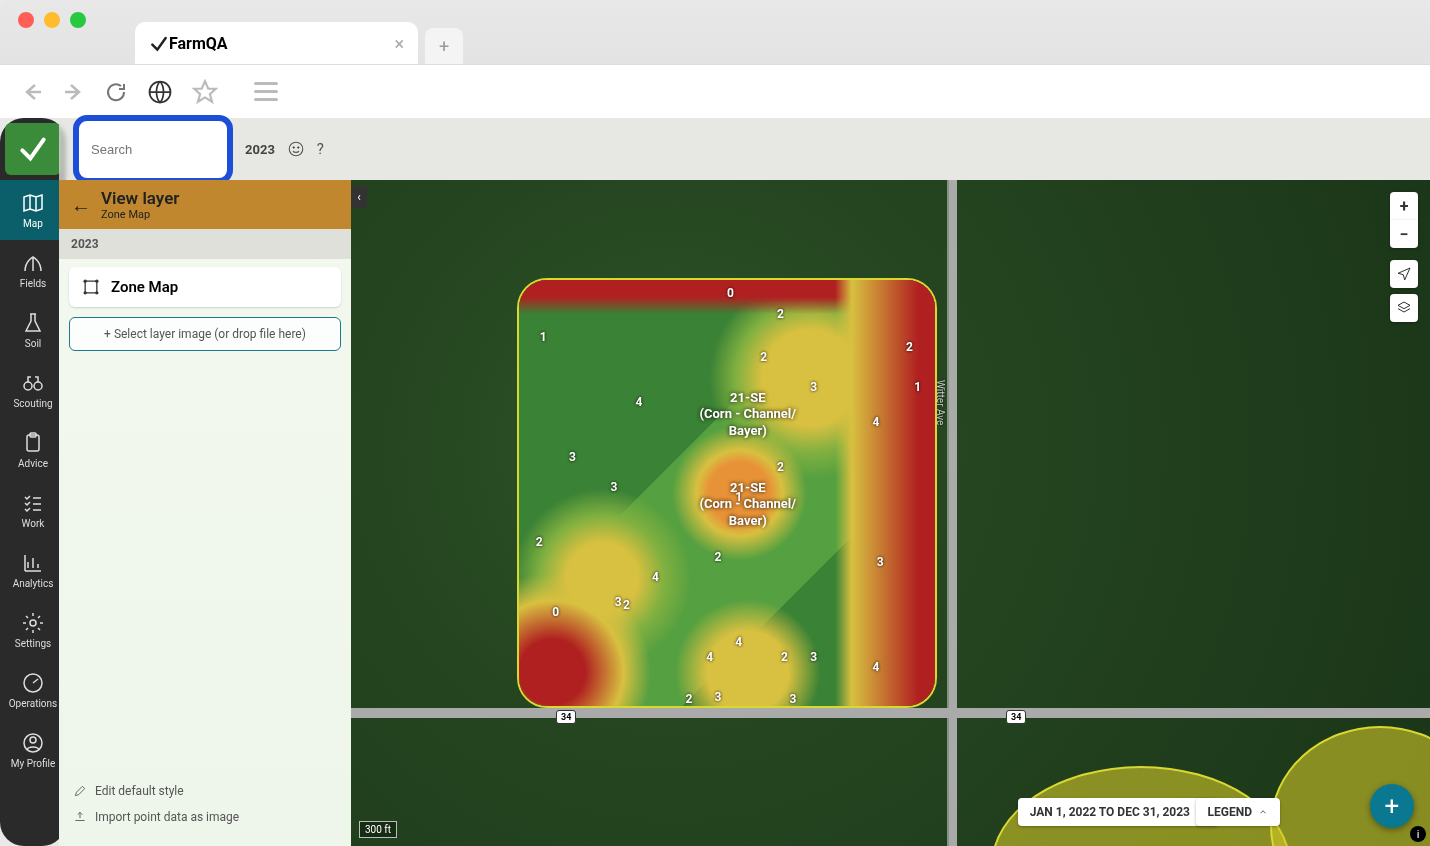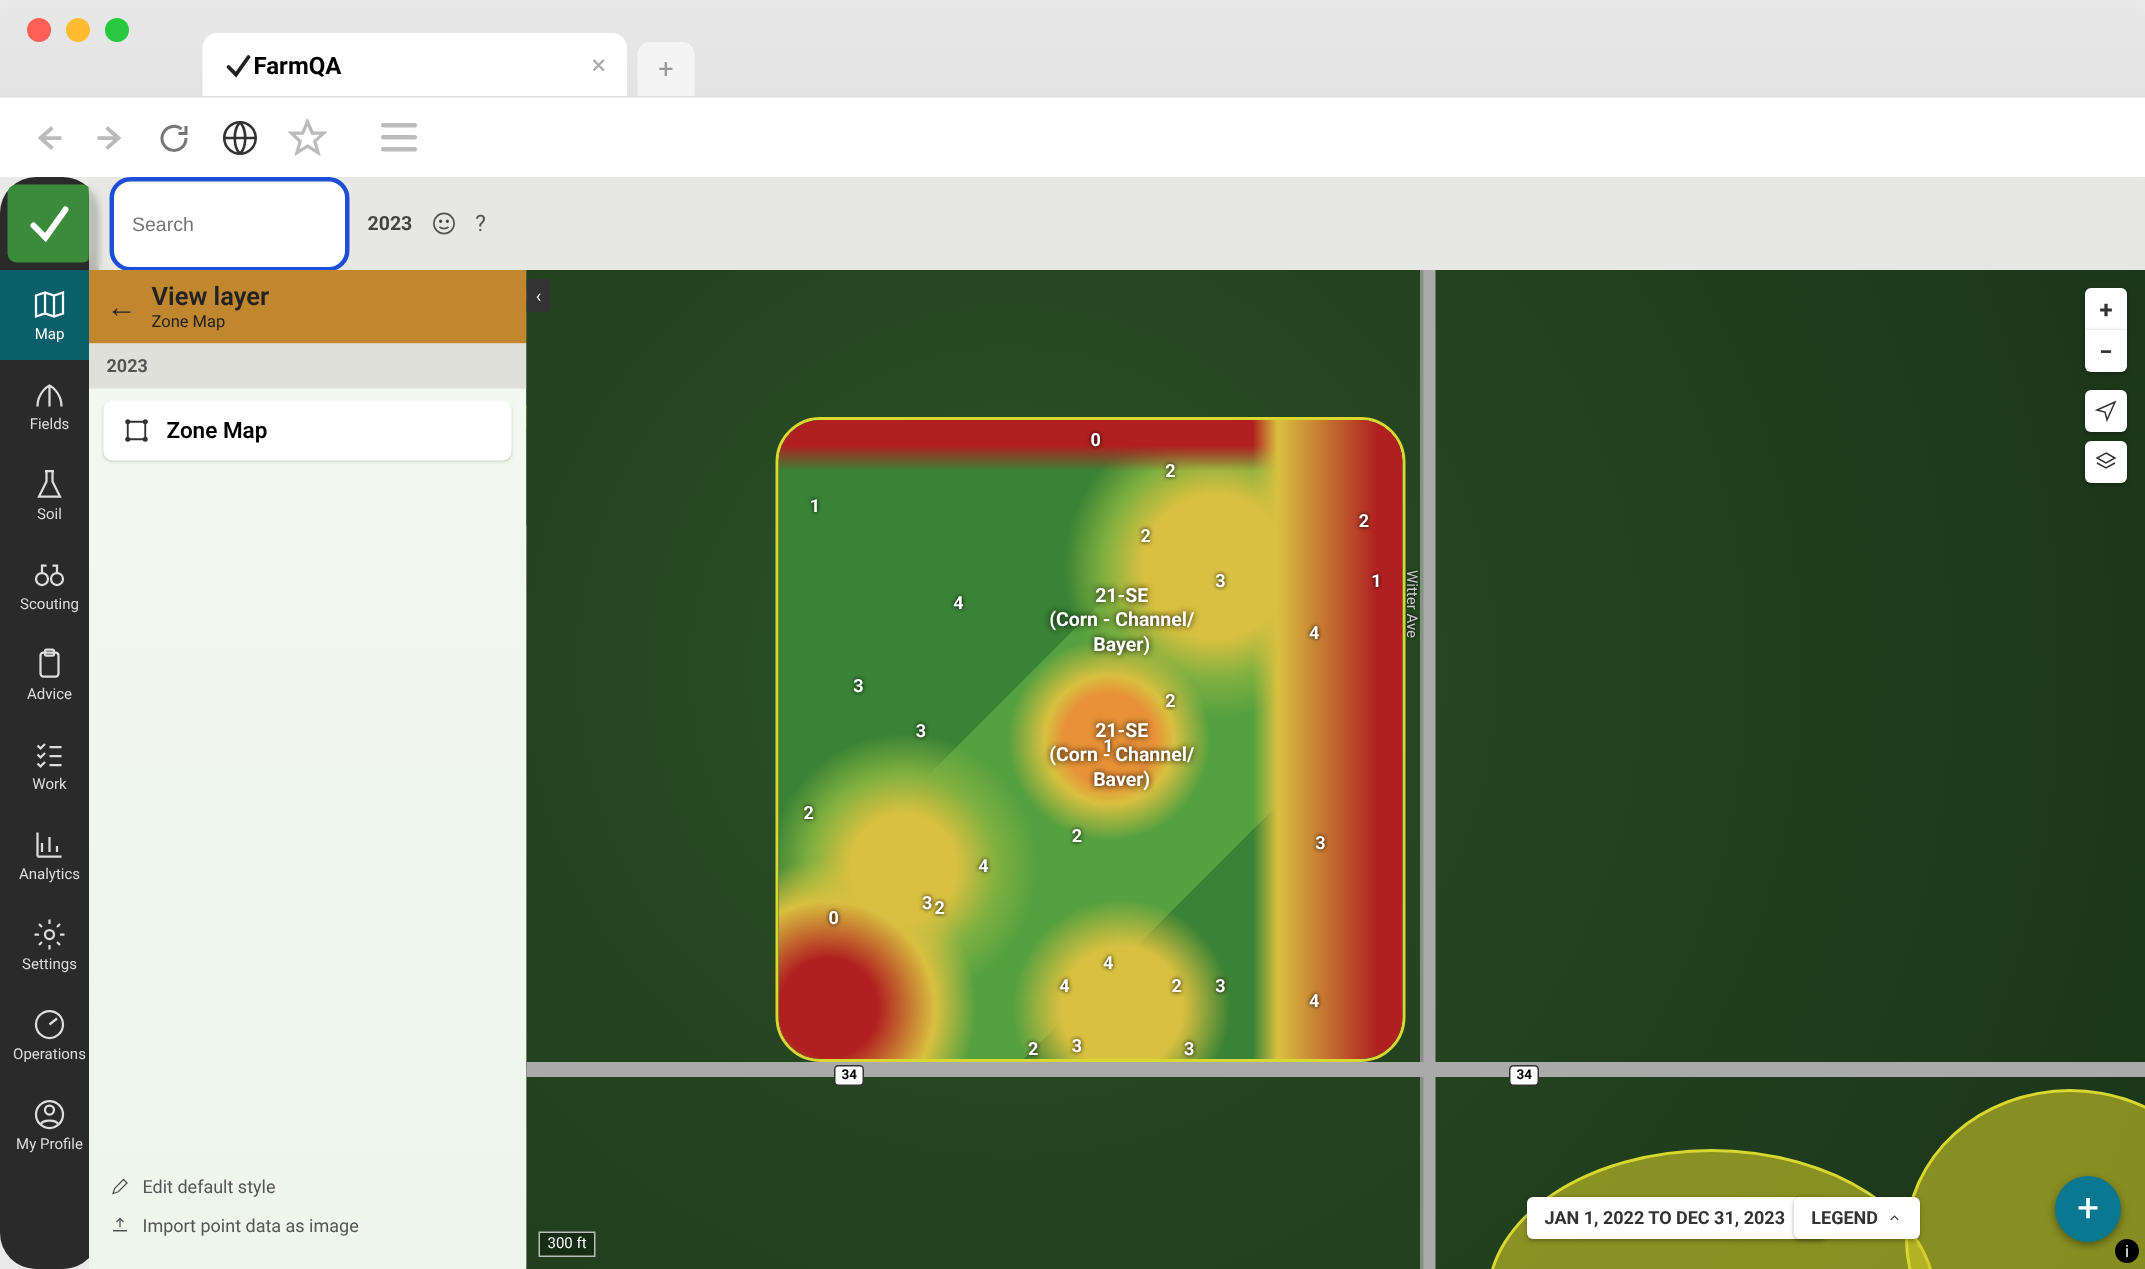--- a/index.html
+++ b/index.html
@@ -38,21 +38,21 @@
 .nav-item svg { width: 24px; height: 24px; }
 .nav-item span { font-size: 10px; }
 
 
 .header-area { position: absolute; top: 0; left: 59px; right: 0; height: 62px; background: rgba(230,230,225,0.75); backdrop-filter: blur(2px); padding: 6px 14px; display: flex; align-items: center; }
 .header-left { flex: 1; }
 .breadcrumb { font-size: 10px; color: #666; letter-spacing: 0.5px; }
 .farm-title { font-size: 26px; font-weight: 800; color: #222; display: flex; align-items: center; gap: 8px; }
 .farm-title svg { width: 14px; height: 14px; stroke: #555; }
 .header-right { display: flex; align-items: center; gap: 12px; }
-.search-input { border: 3px solid #1d4ed8; border-radius: 14px; padding: 21px 12px; font-size: 13px; width: 160px; background: #fff; }
+.search-input { border: 6px solid #1d4ed8; border-radius: 14px; padding: 21px 12px; font-size: 13px; width: 160px; background: #fff; }
 .year-badge { font-size: 13px; font-weight: 700; color: #444; }
 .hdr-icon { width: 18px; height: 18px; stroke: #555; fill: none; cursor: pointer; }
 .help-q { font-size: 15px; color: #555; cursor: pointer; }
 
 
 .left-panel { position: absolute; top: 62px; left: 59px; width: 292px; bottom: 0; background: linear-gradient(#f3f9ef,#eef5eb); display: flex; flex-direction: column; }
 .panel-header { background: #c0872f; color: #222; padding: 8px 12px; display: flex; align-items: center; gap: 10px; }
 .back-arrow { font-size: 20px; cursor: pointer; }
 .panel-header-text .t1 { font-size: 17px; font-weight: 600; text-align: center; }
 .panel-header-text .t2 { font-size: 11px; }
@@ -260,20 +260,21 @@
     <div class="layer-card">
       <svg viewBox="0 0 24 24">
           <path d="M5 5 H19 V19 H5 Z" stroke="#333" fill="none" stroke-width="1.5"></path>
           <circle cx="5" cy="5" r="2" fill="#333"></circle>
           <circle cx="19" cy="5" r="2" fill="#333"></circle>
           <circle cx="19" cy="19" r="2" fill="#333"></circle>
           <circle cx="5" cy="19" r="2" fill="#333"></circle>
         </svg>
       <span>Zone Map</span>
     </div>
+    <div class="drop-zone">+  Select layer image (or drop file here)</div>
     <div class="panel-footer">
       <div>
         <svg viewBox="0 0 24 24">
             <path d="M4 20 L6 14 L16 4 L20 8 L10 18 Z" stroke="#555" fill="none" stroke-width="1.5"></path>
           </svg>
         <span>Edit default style</span>
       </div>
       <div>
         <svg viewBox="0 0 24 24">
             <path d="M12 4 V14 M8 8 L12 4 L16 8 M4 18 H20" stroke="#555" fill="none" stroke-width="1.5"></path>

